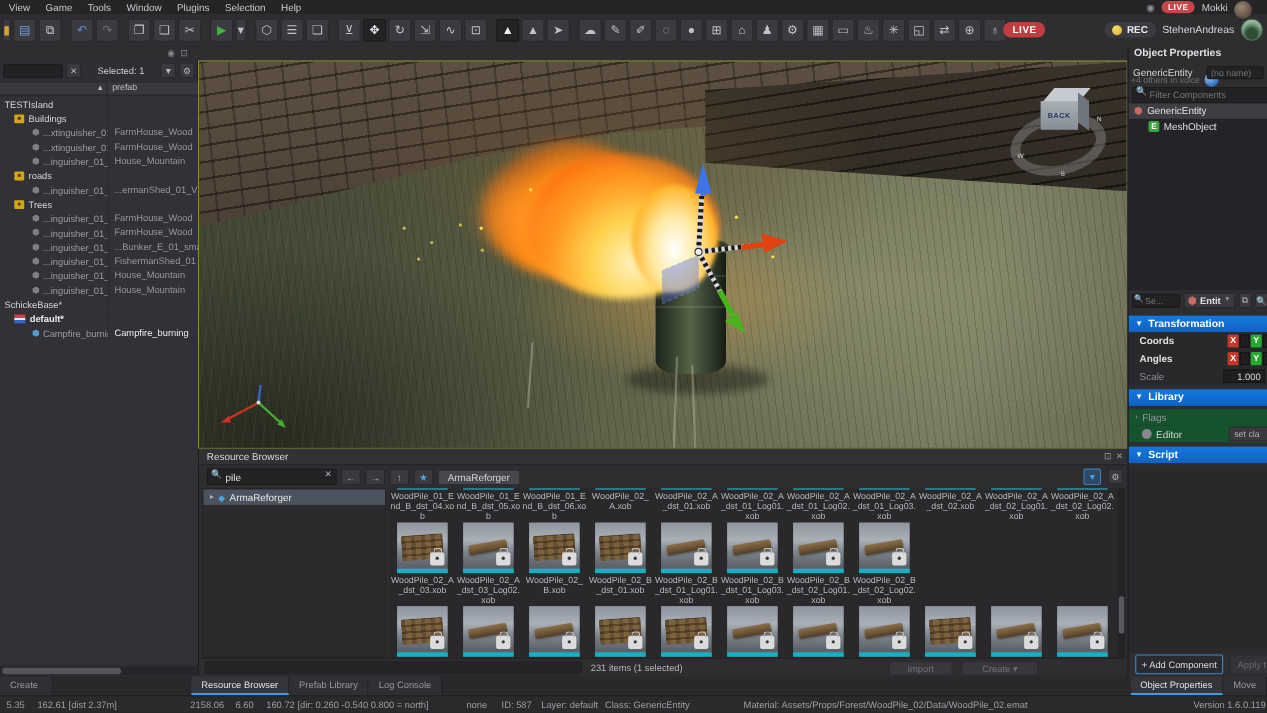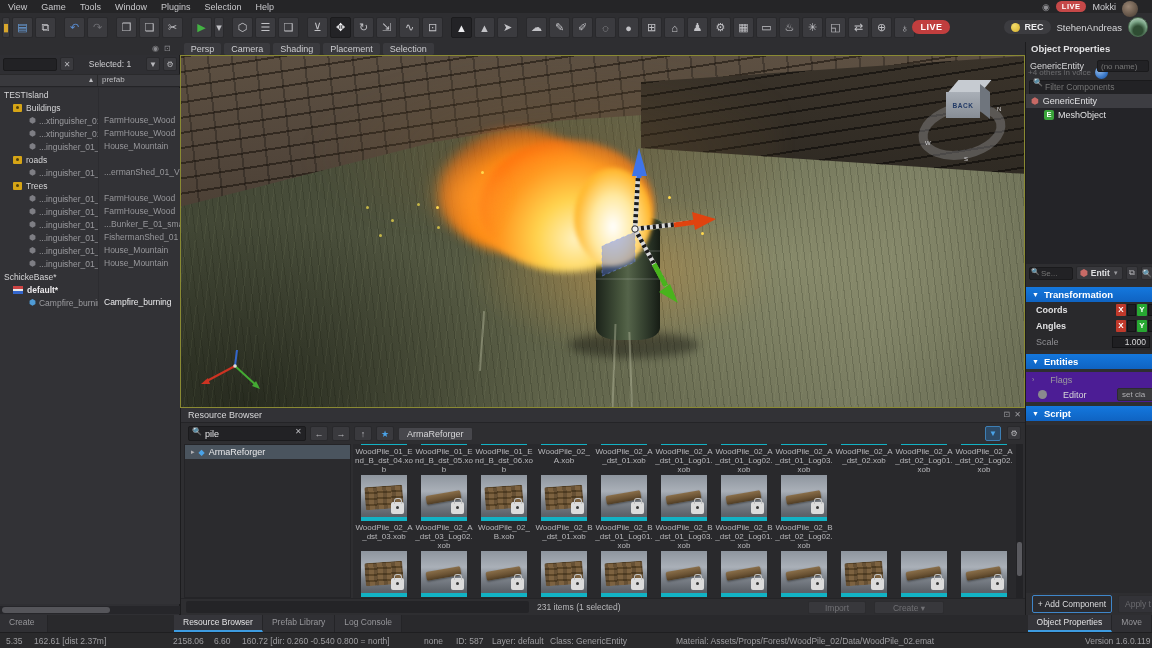--- a/index.html
+++ b/index.html
@@ -175,21 +175,21 @@
   .sec-head{height:15px;background:linear-gradient(#1478de,#0f63c2);color:#fff;font-size:9.5px;font-weight:bold;display:flex;align-items:center;gap:5px;padding-left:6px;margin-top:4px}
   .sec-head .chev{font-size:7px}
   .prow{height:16px;display:flex;align-items:center;background:#29292c;font-size:9px;padding-left:10px;position:relative}
   .plabel{color:#e0e0e2;font-weight:bold}
   .plabel.dim{color:#8f8f93;font-weight:normal}
   .badges{position:absolute;right:0;top:2px;display:flex;gap:1px}
   .bx{width:10px;height:12px;font-size:8px;font-weight:bold;color:#fff;text-align:center;line-height:12px;border-radius:1px}
   .bx.x{background:#c0392b}.bx.y{background:#27a832}
   .vbox{width:9px;height:12px;background:#1f1f22;border:1px solid #141416}
   .scale-val{position:absolute;right:3px;top:2px;width:38px;height:12px;background:#1f1f22;border:1px solid #141416;color:#d6d6d8;font-size:8.5px;text-align:right;padding-right:3px;line-height:11px}
-  .flag-row{height:15px;display:flex;align-items:center;gap:16px;background:#4c1d95;font-size:9px;color:#9a9a9e;padding-left:6px}
+  .flag-row{height:15px;display:flex;align-items:center;gap:4px;background:#14532d;font-size:9px;color:#9a9a9e;padding-left:6px}
   .circle-ico{width:9px;height:9px;border-radius:50%;background:#8a8a8e}
   .setcls{position:absolute;right:-6px;top:1px;width:42px;height:13px;background:#3a3a3e;border:1px solid #2c2c2f;border-radius:2px;color:#b0b0b4;font-size:8px;text-align:left;padding-left:4px;line-height:12px}
   #op-rest{position:absolute;left:0;top:383px;width:127px;height:168px;background:#29292c}
   #add-comp{position:absolute;left:6px;top:553px;width:80px;height:18px;background:#2b2b2f;border:1px solid #3f86c9;border-radius:2px;color:#dcdcde;font-size:8.5px;text-align:center;line-height:16px}
   #apply-btn{position:absolute;left:92px;top:553px;width:40px;height:18px;background:#333338;border:1px solid #2c2c2f;border-radius:2px;color:#6a6a6e;font-size:8.5px;text-align:center;line-height:16px}
 
   
   #statusbar{position:absolute;left:0;top:632px;width:1152px;height:16px;background:#2a2a2c;border-top:1px solid #1e1e20}
   .seg{position:absolute;top:3px;font-size:8.5px;color:#9f9fa2;white-space:nowrap}
 </style>
@@ -270,27 +270,20 @@
       <span class="rec-txt">REC</span>
     </span>
     <span class="stream-name">StehenAndreas</span>
     <span id="av2" class="avatar"></span>
   </div>
 
   <div id="tabrow">
     <span style="width:152px"></span>
     <span class="mini-ico">◉</span>
     <span class="mini-ico">⊡</span>
-    <div id="vp-tabs">
-        <span class="vtab">Persp</span>
-        <span class="vtab">Camera</span>
-        <span class="vtab">Shading</span>
-        <span class="vtab">Placement</span>
-        <span class="vtab">Selection</span>
-      </div>
   </div>
 
   <div id="leftpanel">
     <div id="lp-head">
       <input id="lp-search" style="">
       <span class="sq-btn">✕</span>
       <span id="lp-selected">Selected: 1</span>
       <span class="sq-btn">▼</span>
       <span class="sq-btn">⚙</span>
     </div>
@@ -787,21 +780,21 @@
           <span class="bx y">Y</span>
             <span class="vbox" style="width:5px"></span>
         </span>
       </div>
       <div class="prow">
         <span class="plabel dim">Scale</span>
         <span class="scale-val">1.000</span>
       </div>
       <div class="sec-head">
           <span class="chev">▼</span>
-          <span>Entities</span>
+          <span>Library</span>
         </div>
       <div class="flag-row" style="margin-top:3px">
         <span style="font-size:7px">›</span>
           <span>Flags</span>
       </div>
       <div class="flag-row" style="position:relative;padding-left:12px;color:#d6d6d8">
         <span class="circle-ico"></span>
         <span>Editor</span>
         <span class="setcls">set cla</span>
       </div>

